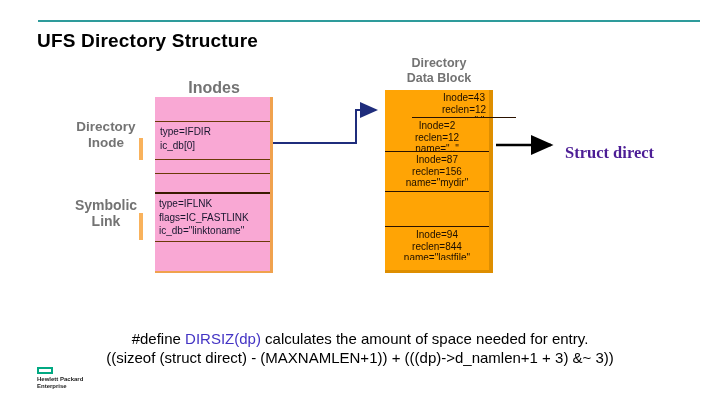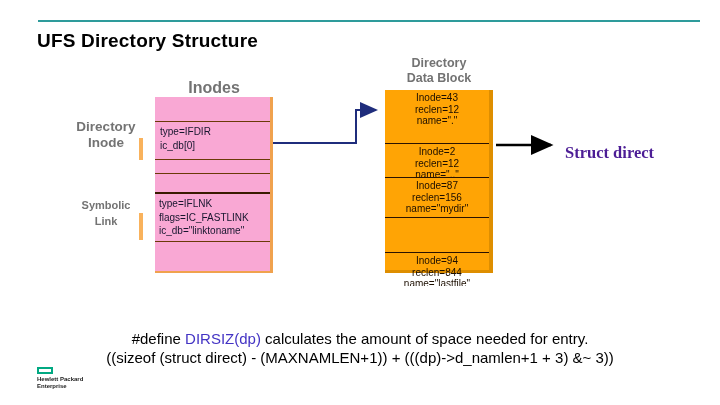--- a/index.html
+++ b/index.html
@@ -10,21 +10,21 @@
     margin:0 auto;
   }
   .abs { position:absolute; }
 
   #top-rule { left:38px; top:20px; width:662px; height:2px; background:#2e9b9b; }
   #slide-title { left:37px; top:30px; font-size:19px; font-weight:bold; color:#000; letter-spacing:0.2px; }
 
   .navy-label { color:#737373; font-weight:bold; text-align:center; }
   #inodes-label { left:155px; top:79px; width:118px; font-size:16px; }
   #dir-inode-label { left:58px; top:119px; width:96px; font-size:13.5px; line-height:16px; }
-  #symlink-label { left:58px; top:197px; width:96px; font-size:11px; line-height:16px; }
+  #symlink-label { left:58px; top:197px; width:96px; font-size:14px; line-height:16px; }
   #datablock-label { left:383px; top:56px; width:112px; font-size:12.5px; line-height:15px; }
 
   
   #inode-box {
     left:155px; top:97px; width:118px; height:176px; background:#f9a8d4;
     border-right:3px solid #f0a24e; border-bottom:2px solid #f0a24e;
   }
   .isec { width:100%; overflow:hidden; }
   .isec.b1 { border-bottom:1px solid #6b3a08; }
   .isec.b2 { border-bottom:2px solid #3a1a00; }
@@ -41,21 +41,21 @@
   #stub-1 { left:139px; top:138px; height:22px; }
   #stub-2 { left:139px; top:213px; height:27px; }
 
   
   #data-block {
     left:385px; top:90px; width:108px; height:183px; background:#ffa405;
     border-right:4px solid #de8e00; border-bottom:3px solid #de8e00;
   }
   .entry { width:100%; text-align:center; overflow:hidden; padding-top:2px; }
   .entry.bline { border-bottom:1px solid #2a1200; }
-  #entry-0 { height:54px; }
+  #entry-0 { height:28px;margin-left:27px; }
   #entry-1 { height:34px; }
   #entry-2 { height:40px; }
   #entry-3 { height:35px; }
   #entry-4 { height:33px; }
   .entry-line { font-size:10px; line-height:11.5px; color:#1c0e00; white-space:nowrap; }
 
   #struct-direct {
     left:565px; top:143px; font-family:"Liberation Serif", serif;
     font-size:16.5px; font-weight:bold; color:#4c1d95;
   }

